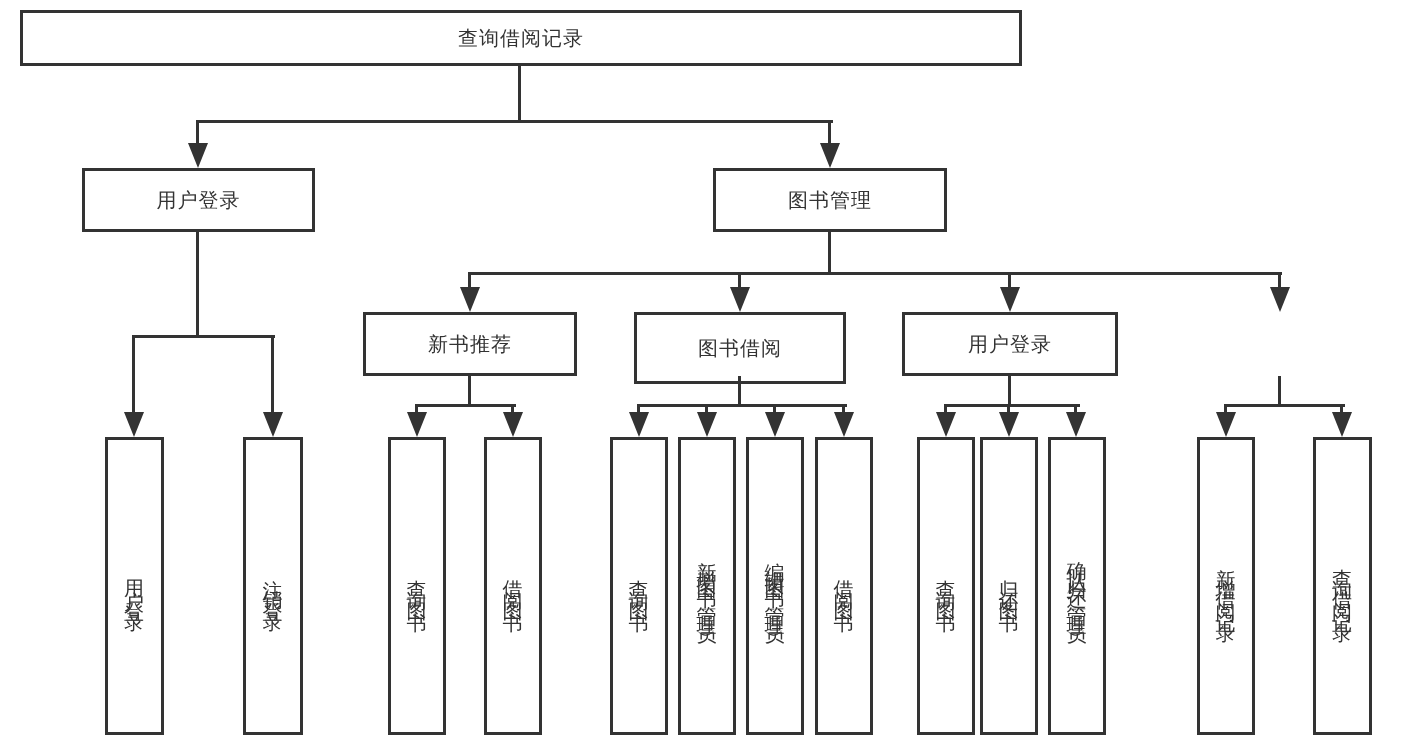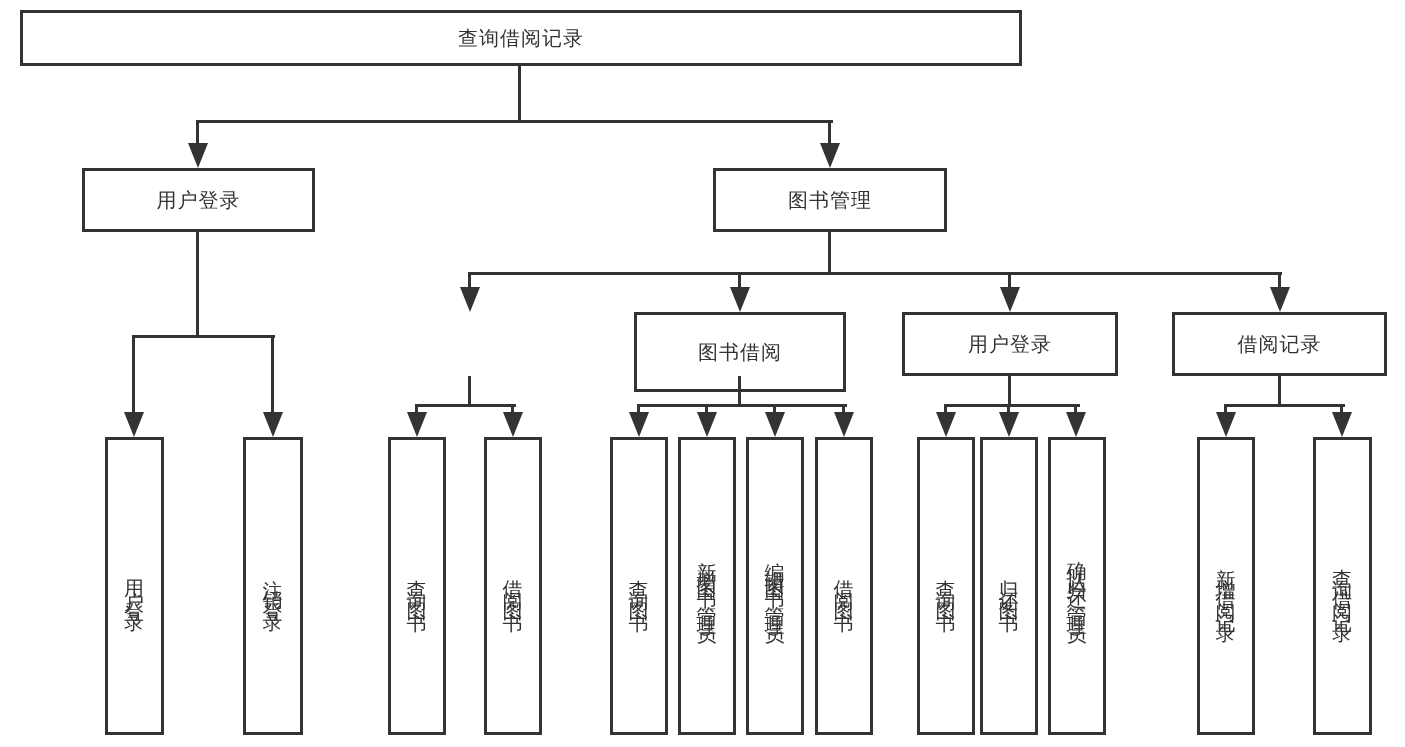--- a/index.html
+++ b/index.html
@@ -86,28 +86,28 @@
   <div class="hl" style="left:468px;top:272px;width:814px"></div>
   <div class="vl" style="left:468px;top:272px;height:18px"></div>
   <div class="vl" style="left:738px;top:272px;height:18px"></div>
   <div class="vl" style="left:1008px;top:272px;height:18px"></div>
   <div class="vl" style="left:1278px;top:272px;height:18px"></div>
   <div class="arr" style="left:460px;top:287px"></div>
   <div class="arr" style="left:730px;top:287px"></div>
   <div class="arr" style="left:1000px;top:287px"></div>
   <div class="arr" style="left:1270px;top:287px"></div>
 
-  <div class="box" style="left:634px;top:312px;width:212px;height:80px">
+  <div class="box" style="left:363px;top:312px;width:214px;height:64px">
+    <span>新书推荐</span>
+  </div>
+  <div class="box" style="left:634px;top:312px;width:212px;height:72px">
     <span>图书借阅</span>
   </div>
   <div class="box" style="left:902px;top:312px;width:216px;height:64px">
     <span>用户登录</span>
-  </div>
-  <div class="box" style="left:1172px;top:312px;width:215px;height:64px">
-    <span>借阅记录</span>
   </div>
 
   <div class="vl" style="left:468px;top:376px;height:31px"></div>
   <div class="hl" style="left:415px;top:404px;width:101px"></div>
   <div class="vl" style="left:415px;top:404px;height:11px"></div>
   <div class="vl" style="left:511px;top:404px;height:11px"></div>
   <div class="arr" style="left:407px;top:412px"></div>
   <div class="arr" style="left:503px;top:412px"></div>
 
   <div class="vl" style="left:738px;top:376px;height:31px"></div>

